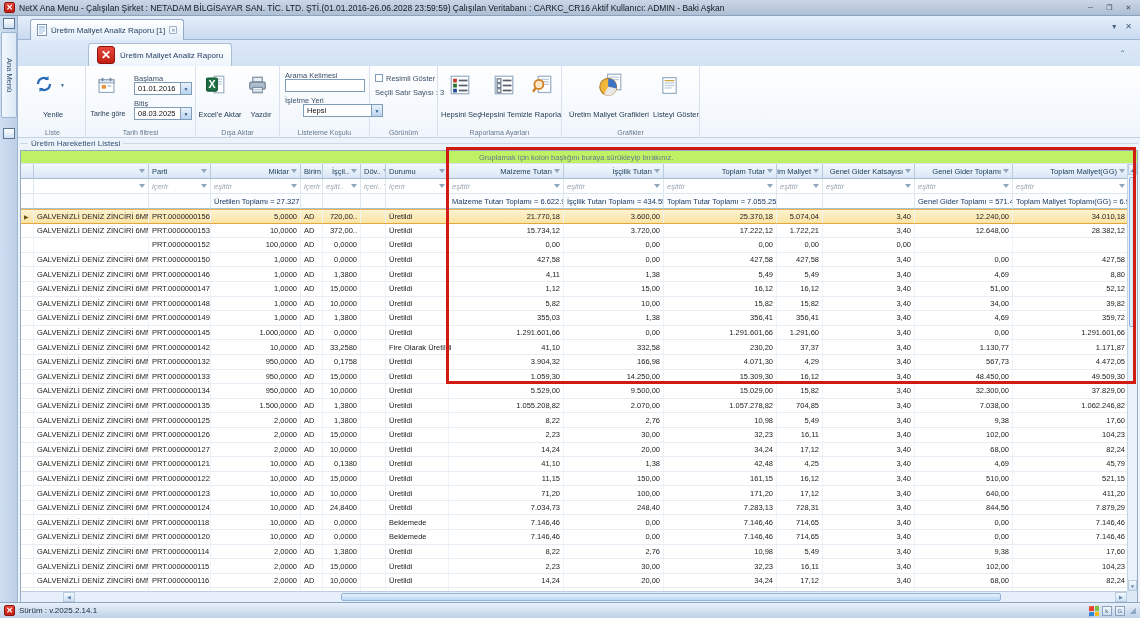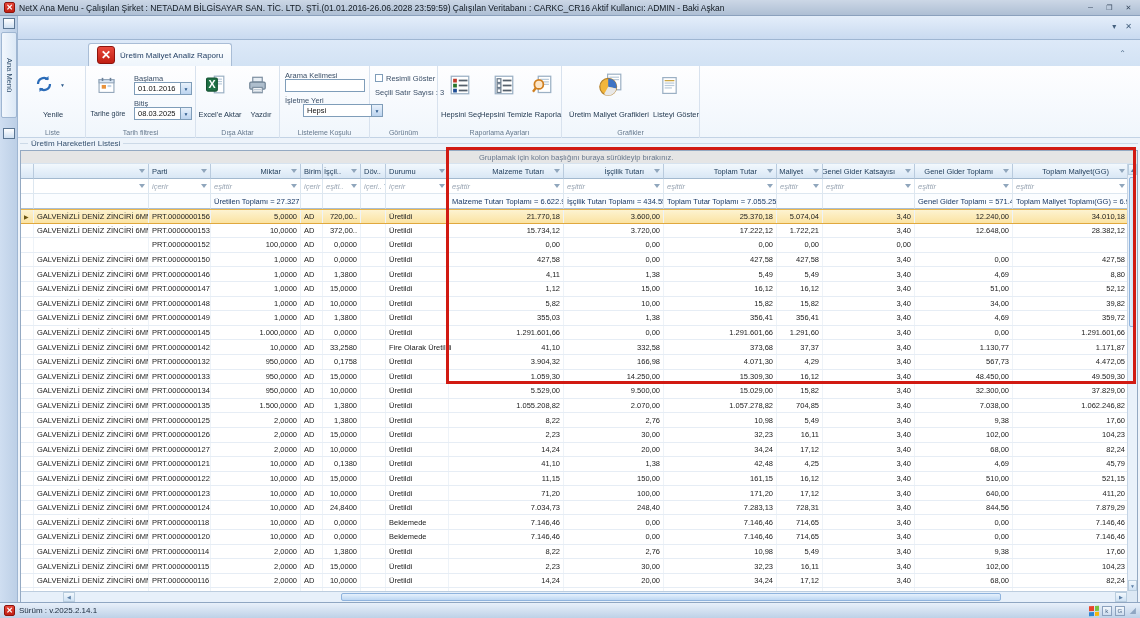--- a/index.html
+++ b/index.html
@@ -37,25 +37,25 @@
 .flabel{position:absolute;color:#3c5068;white-space:nowrap}
 .combo,.tinput{position:absolute;height:13px;background:#fff;border:1px solid #7f9db9;display:flex;align-items:center;font-size:7.5px;padding-left:3px;color:#111;overflow:hidden}
 .combo .dd{margin-left:auto;width:11px;height:100%;background:linear-gradient(#e8f1fb,#bcd4ef);border-left:1px solid #7f9db9;display:flex;align-items:center;justify-content:center;font-size:5px;color:#2c5a8c}
 .chk{width:8px;height:8px;border:1px solid #7f9db9;background:#fff;display:inline-block;vertical-align:-1px;margin-right:3px}
 .ddarrow{position:absolute;font-size:5px;color:#2c5a8c}
 
 .gbox-label{position:absolute;left:28px;top:139px;font-size:8px;color:#35506e;background:#edf3fa;padding:0 3px;z-index:2}
 .gbox-line{position:absolute;left:20px;top:143px;width:1118px;height:1px;background:#ccd9e7}
 
 .grid{position:absolute;left:20px;top:150px;width:1118px;height:452px;background:#fff;border:1px solid #94a9c2;border-bottom:none;overflow:hidden;font-size:7.5px}
-.gpanel{height:13px;background:#e5e5e5;border-bottom:1px solid #d7e3ef;position:relative}
+.gpanel{height:13px;background:#bef264;border-bottom:1px solid #d7e3ef;position:relative}
 .gpanel span{position:absolute;left:458px;top:2px;color:#68788c;font-size:7.5px;white-space:nowrap}
 .hdr,.fr,.sr{display:flex;width:1108px}
 .hdr{height:15px}.fr{height:15px}.sr{height:15px}
-.hcell{background:linear-gradient(#f2f8fd,#d9e7f5);border-right:1px solid #b9cbde;border-bottom:1px solid #a3b9cf;display:flex;align-items:center;padding:0 3px;gap:8px;color:#24415e;overflow:hidden;white-space:nowrap}
+.hcell{background:linear-gradient(#f2f8fd,#d9e7f5);border-right:1px solid #b9cbde;border-bottom:1px solid #a3b9cf;display:flex;align-items:center;padding:0 3px;gap:0;color:#24415e;overflow:hidden;white-space:nowrap}
 .hcell:not(.al-r){justify-content:space-between}
 .hcell.al-r{justify-content:flex-end}
 .fcell{background:#fff;border-right:1px solid #dde7f0;border-bottom:1px solid #dde7f0;display:flex;align-items:center;justify-content:space-between;padding:0 3px;color:#9aa6b4;font-style:italic;overflow:hidden;white-space:nowrap}
 .scell{background:#fbfdff;border-right:1px solid #dde7f0;border-bottom:1px solid #aabfd4;display:flex;align-items:center;padding:0 3px;color:#1b3a66;overflow:hidden;white-space:nowrap}
 .rows{height:383px;overflow:hidden;width:1108px}
 .row{display:flex;height:14.6px;border-bottom:1px solid #e6edf5;background:#fff}
 .row.sel{background:linear-gradient(#fdf3d1,#fbe3a2);border-top:1px solid #e8b44c;border-bottom:1px solid #e0a83e}
 .cell{border-right:1px solid #eef3f8;padding:0 3px;display:flex;align-items:center;overflow:hidden;white-space:nowrap}
 .cell.al-r{justify-content:flex-end}
 .cell.ov{overflow:visible}
@@ -90,20 +90,33 @@
   <span class="redx sm">✕</span>
   <span>NetX Ana Menu - Çalışılan Şirket : NETADAM BİLGİSAYAR SAN. TİC. LTD. ŞTİ.(01.01.2016-26.06.2028 23:59:59) Çalışılan Veritabanı : CARKC_CR16  Aktif Kullanıcı: ADMIN - Baki Aşkan</span>
   <span class="winbtns">
     <span class="winbtn">─</span>
     <span class="winbtn">❐</span>
     <span class="winbtn">✕</span>
   </span>
 </div>
 
 <div class="tabstrip">
+  <div class="doctab">
+    <span>
+      <svg width="10" height="12" viewBox="0 0 10 12">
+          <rect x="0.5" y="0.5" width="9" height="11" fill="#fff" stroke="#7a93ad"></rect>
+          <rect x="2" y="2.5" width="6" height="1" fill="#6f9fd6"></rect>
+          <rect x="2" y="4.5" width="6" height="1" fill="#9dbde0"></rect>
+          <rect x="2" y="6.5" width="6" height="1" fill="#9dbde0"></rect>
+          <rect x="2" y="8.5" width="4" height="1" fill="#9dbde0"></rect>
+        </svg>
+    </span>
+    <span>Üretim Maliyet Analiz Raporu [1]</span>
+    <span class="tabclose">✕</span>
+  </div>
   <div class="tabstrip-right">
     <span>▾</span>
     <span>✕</span>
   </div>
 </div>
 
 <div class="dock">
   <div class="dock-icon i1"></div>
   <div class="dock-tab">
     <span>Ana Menü</span>
@@ -572,21 +585,21 @@
         <div class="cell col-ind"></div>
         <div class="cell col-urun">GALVENİZLİ DENİZ ZİNCİRİ 6MM</div>
         <div class="cell col-parti">PRT.0000000142</div>
         <div class="cell col-miktar al-r">10,0000</div>
         <div class="cell col-birim">AD</div>
         <div class="cell col-iscil al-r">33,2580</div>
         <div class="cell col-dov"></div>
         <div class="cell col-durumu ov">Fire Olarak Üretildi</div>
         <div class="cell col-malzeme al-r">41,10</div>
         <div class="cell col-iscilik al-r">332,58</div>
-        <div class="cell col-toplam al-r">373,68</div>
+        <div class="cell col-toplam al-r">230,20</div>
         <div class="cell col-birimm al-r">37,37</div>
         <div class="cell col-ggkat al-r">3,40</div>
         <div class="cell col-ggtop al-r">1.130,77</div>
         <div class="cell col-topmal al-r">1.171,87</div>
       </div>
       <div class="row">
         <div class="cell col-ind"></div>
         <div class="cell col-urun">GALVENİZLİ DENİZ ZİNCİRİ 6MM</div>
         <div class="cell col-parti">PRT.0000000132</div>
         <div class="cell col-miktar al-r">950,0000</div>

